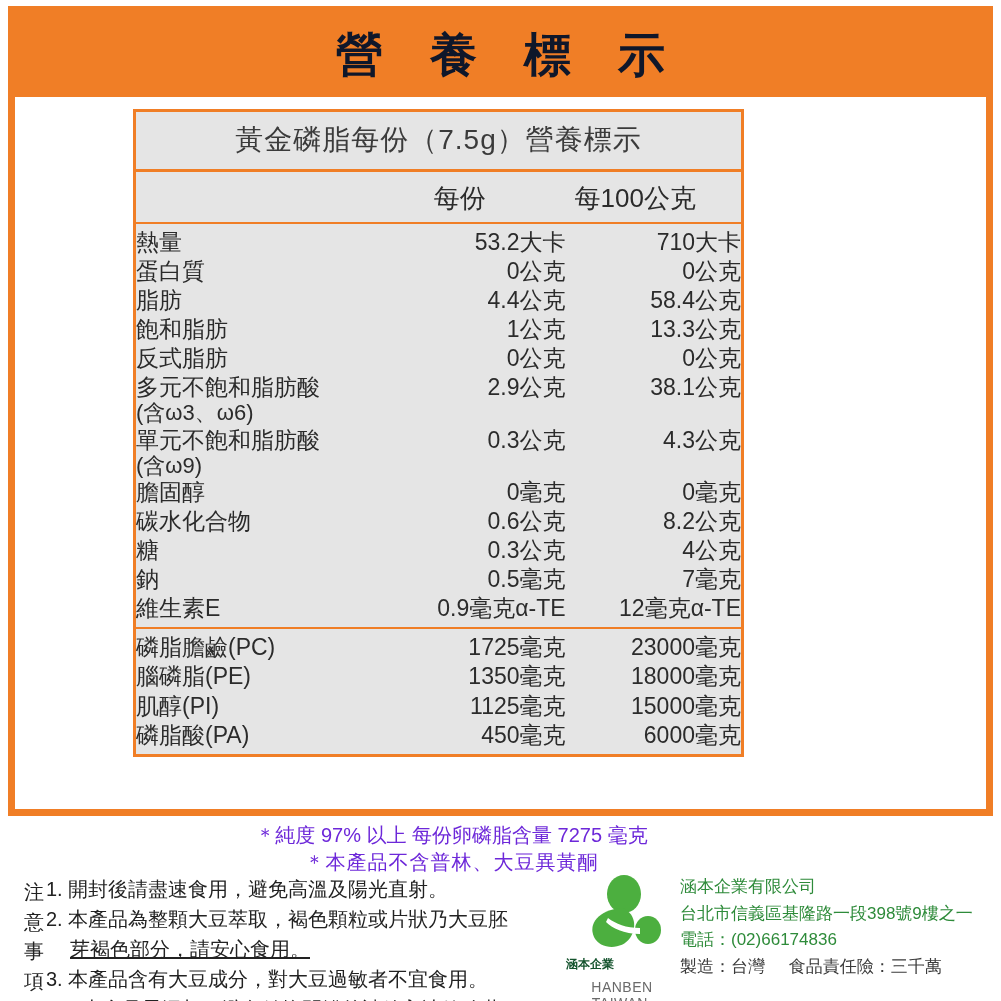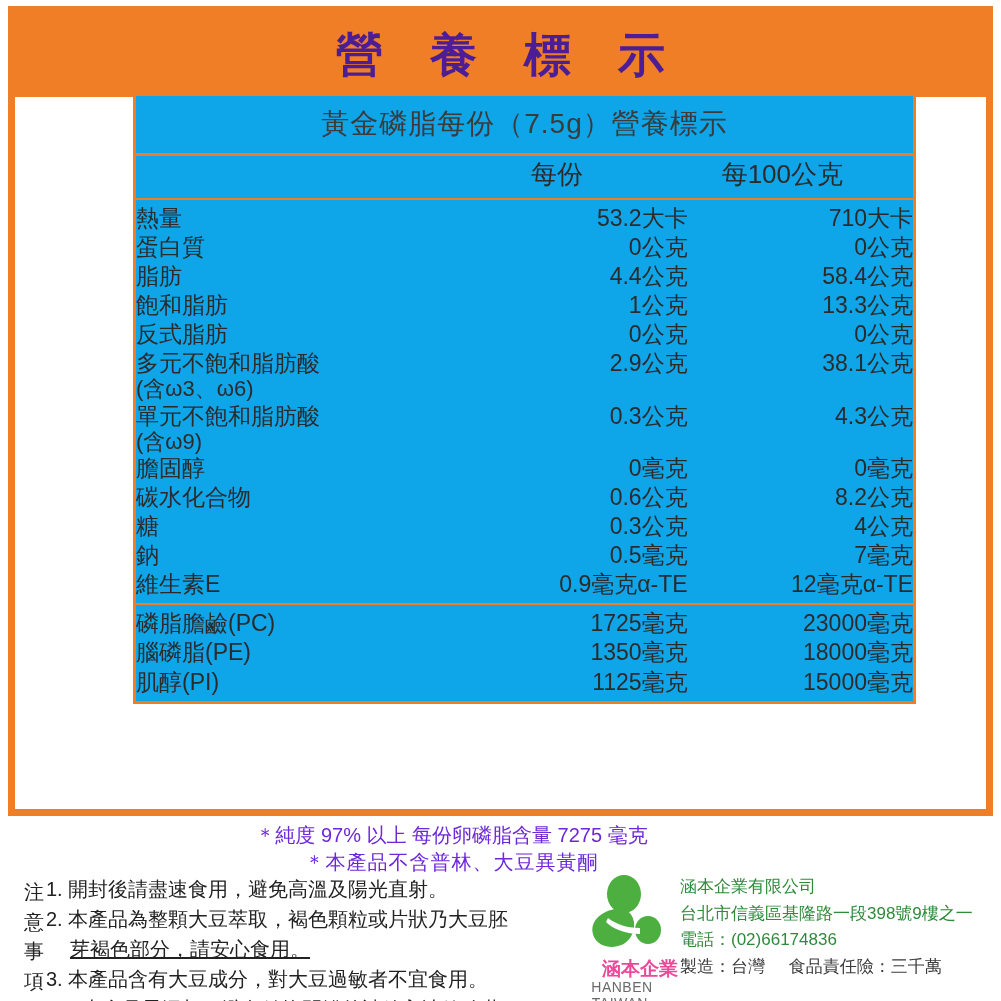--- a/index.html
+++ b/index.html
@@ -35,37 +35,37 @@
     left: 0;
     top: 0;
     width: 100%;
     height: 84px;
     background: #f07e26;
     display: flex;
     align-items: center;
     justify-content: center;
   }
   .title-bar .title {
-    color: #4c1d95;
+    color: #0f172a;
     font-size: 47px;
     font-weight: bold;
     letter-spacing: 17px;
     text-indent: 17px;
     font-family: "Liberation Sans", "DejaVu Sans", sans-serif;
   }
 
   
   .table-wrap {
     position: absolute;
     left: 118px;
-    top: 80px;
-    width: 783px;
+    top: 96px;
+    width: 611px;
     border: 3px solid #f07e26;
     box-sizing: border-box;
-    background: #0ea5e9;
+    background: #e5e5e5;
   }
   .subtitle-row {
     border-bottom: 3px solid #f07e26;
     text-align: center;
     padding: 9px 0 10px 0;
   }
   .subtitle-row .subtitle {
     font-size: 28px;
     color: #3b3b3b;
     letter-spacing: 1px;
@@ -95,21 +95,21 @@
   }
   td.c-hund {
     width: 29%;
     text-align: right;
     padding-right: 22px;
     white-space: nowrap;
   }
   tr.head td {
     font-size: 26px;
     padding-bottom: 4px;
-    padding-top: 3px;
+    padding-top: 11px;
   }
   tr.head td.c-serv,
   tr.head td.c-hund {
     text-align: center;
     padding-right: 36px;
   }
   .indent1 { padding-left: 42px; }
   .indent2 { padding-left: 62px; }
   .sub-note {
     display: block;
@@ -182,23 +182,23 @@
     top: 0px;
     width: 110px;
     height: 125px;
   }
   .logo-mark { position: absolute; left: 12px; top: 2px; }
   .logo-name {
     position: absolute;
     left: 0;
     top: 84px;
     width: 112px;
-    text-align: right;
-    font-size: 19px;
-    color: #ec4899;
+    text-align: left;
+    font-size: 12px;
+    color: #14532d;
     font-weight: bold;
   }
   .logo-sub {
     position: absolute;
     left: 0;
     top: 107px;
     width: 112px;
     text-align: center;
     font-size: 14px;
     color: #6a6a6a;
@@ -325,20 +325,25 @@
           </tr>
           <tr>
             <td class="c-name">腦磷脂(PE)</td>
             <td class="c-serv">1350毫克</td>
             <td class="c-hund">18000毫克</td>
           </tr>
           <tr>
             <td class="c-name">肌醇(PI)</td>
             <td class="c-serv">1125毫克</td>
             <td class="c-hund">15000毫克</td>
+          </tr>
+          <tr>
+            <td class="c-name">磷脂酸(PA)</td>
+            <td class="c-serv">450毫克</td>
+            <td class="c-hund">6000毫克</td>
           </tr>
           <tr class="spacer">
               <td colspan="3"></td>
             </tr>
         </tbody>
       </table>
     </div>
   </div>
 
   <div class="red-notes">

